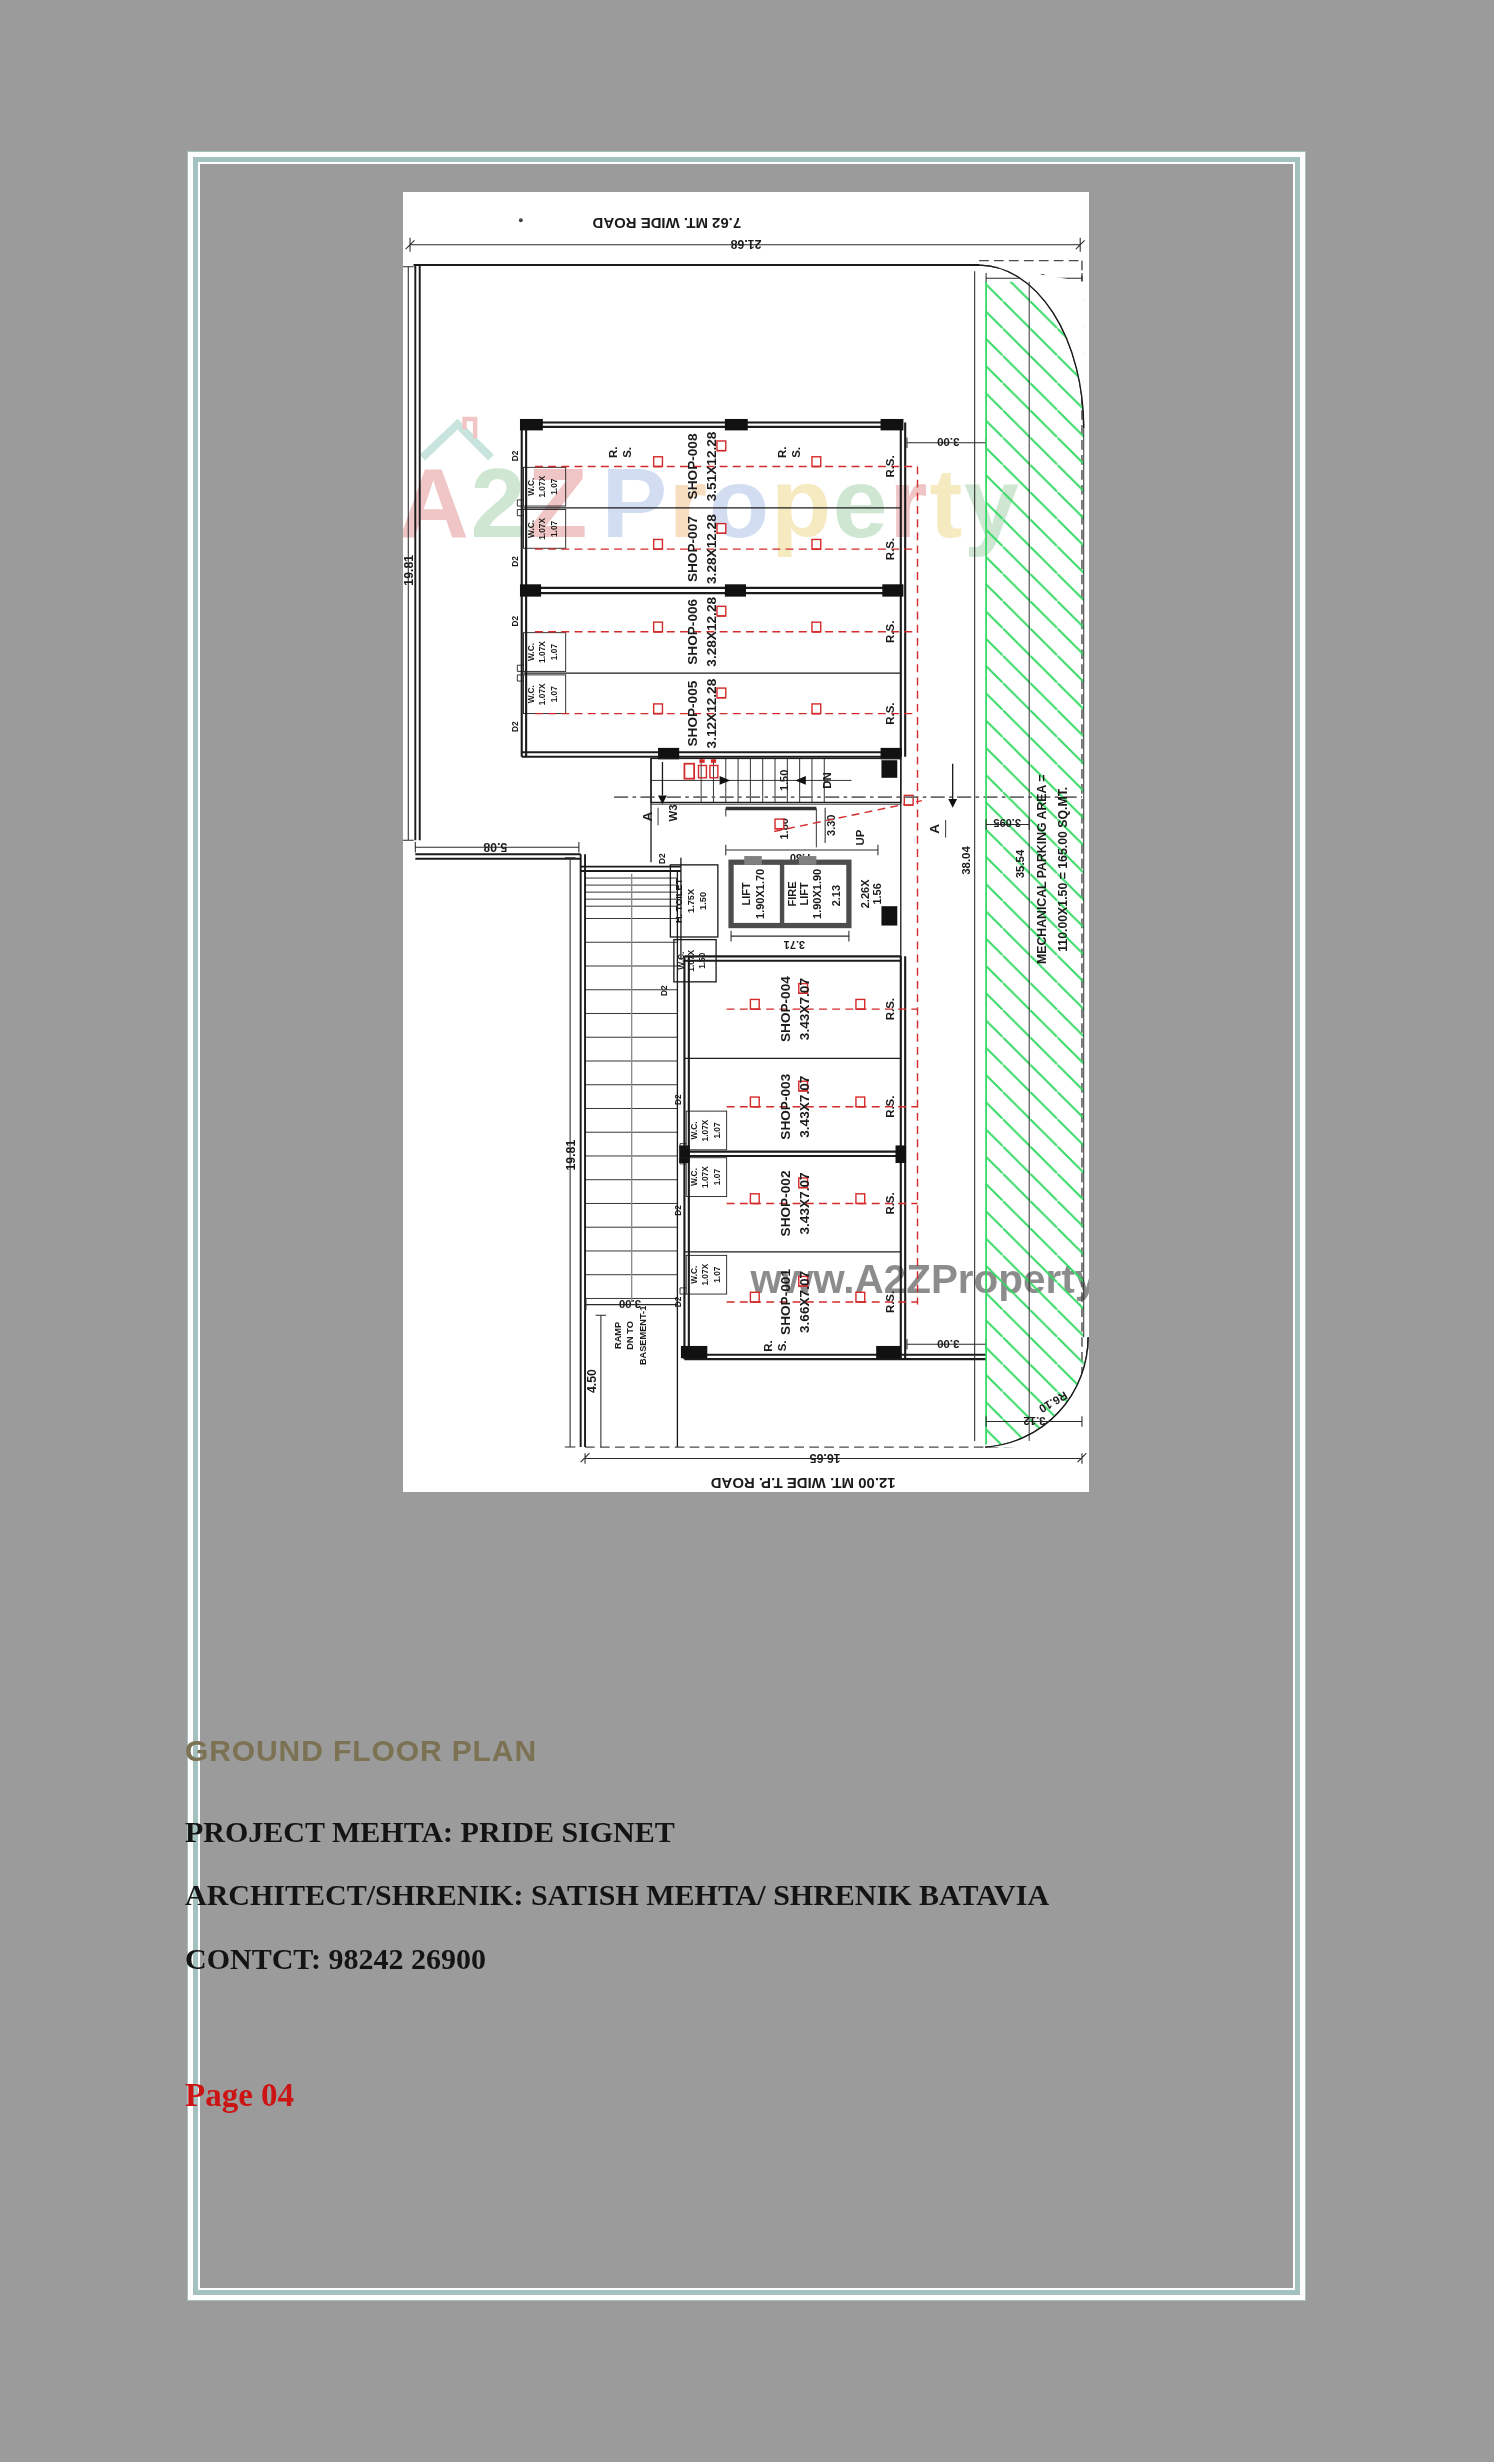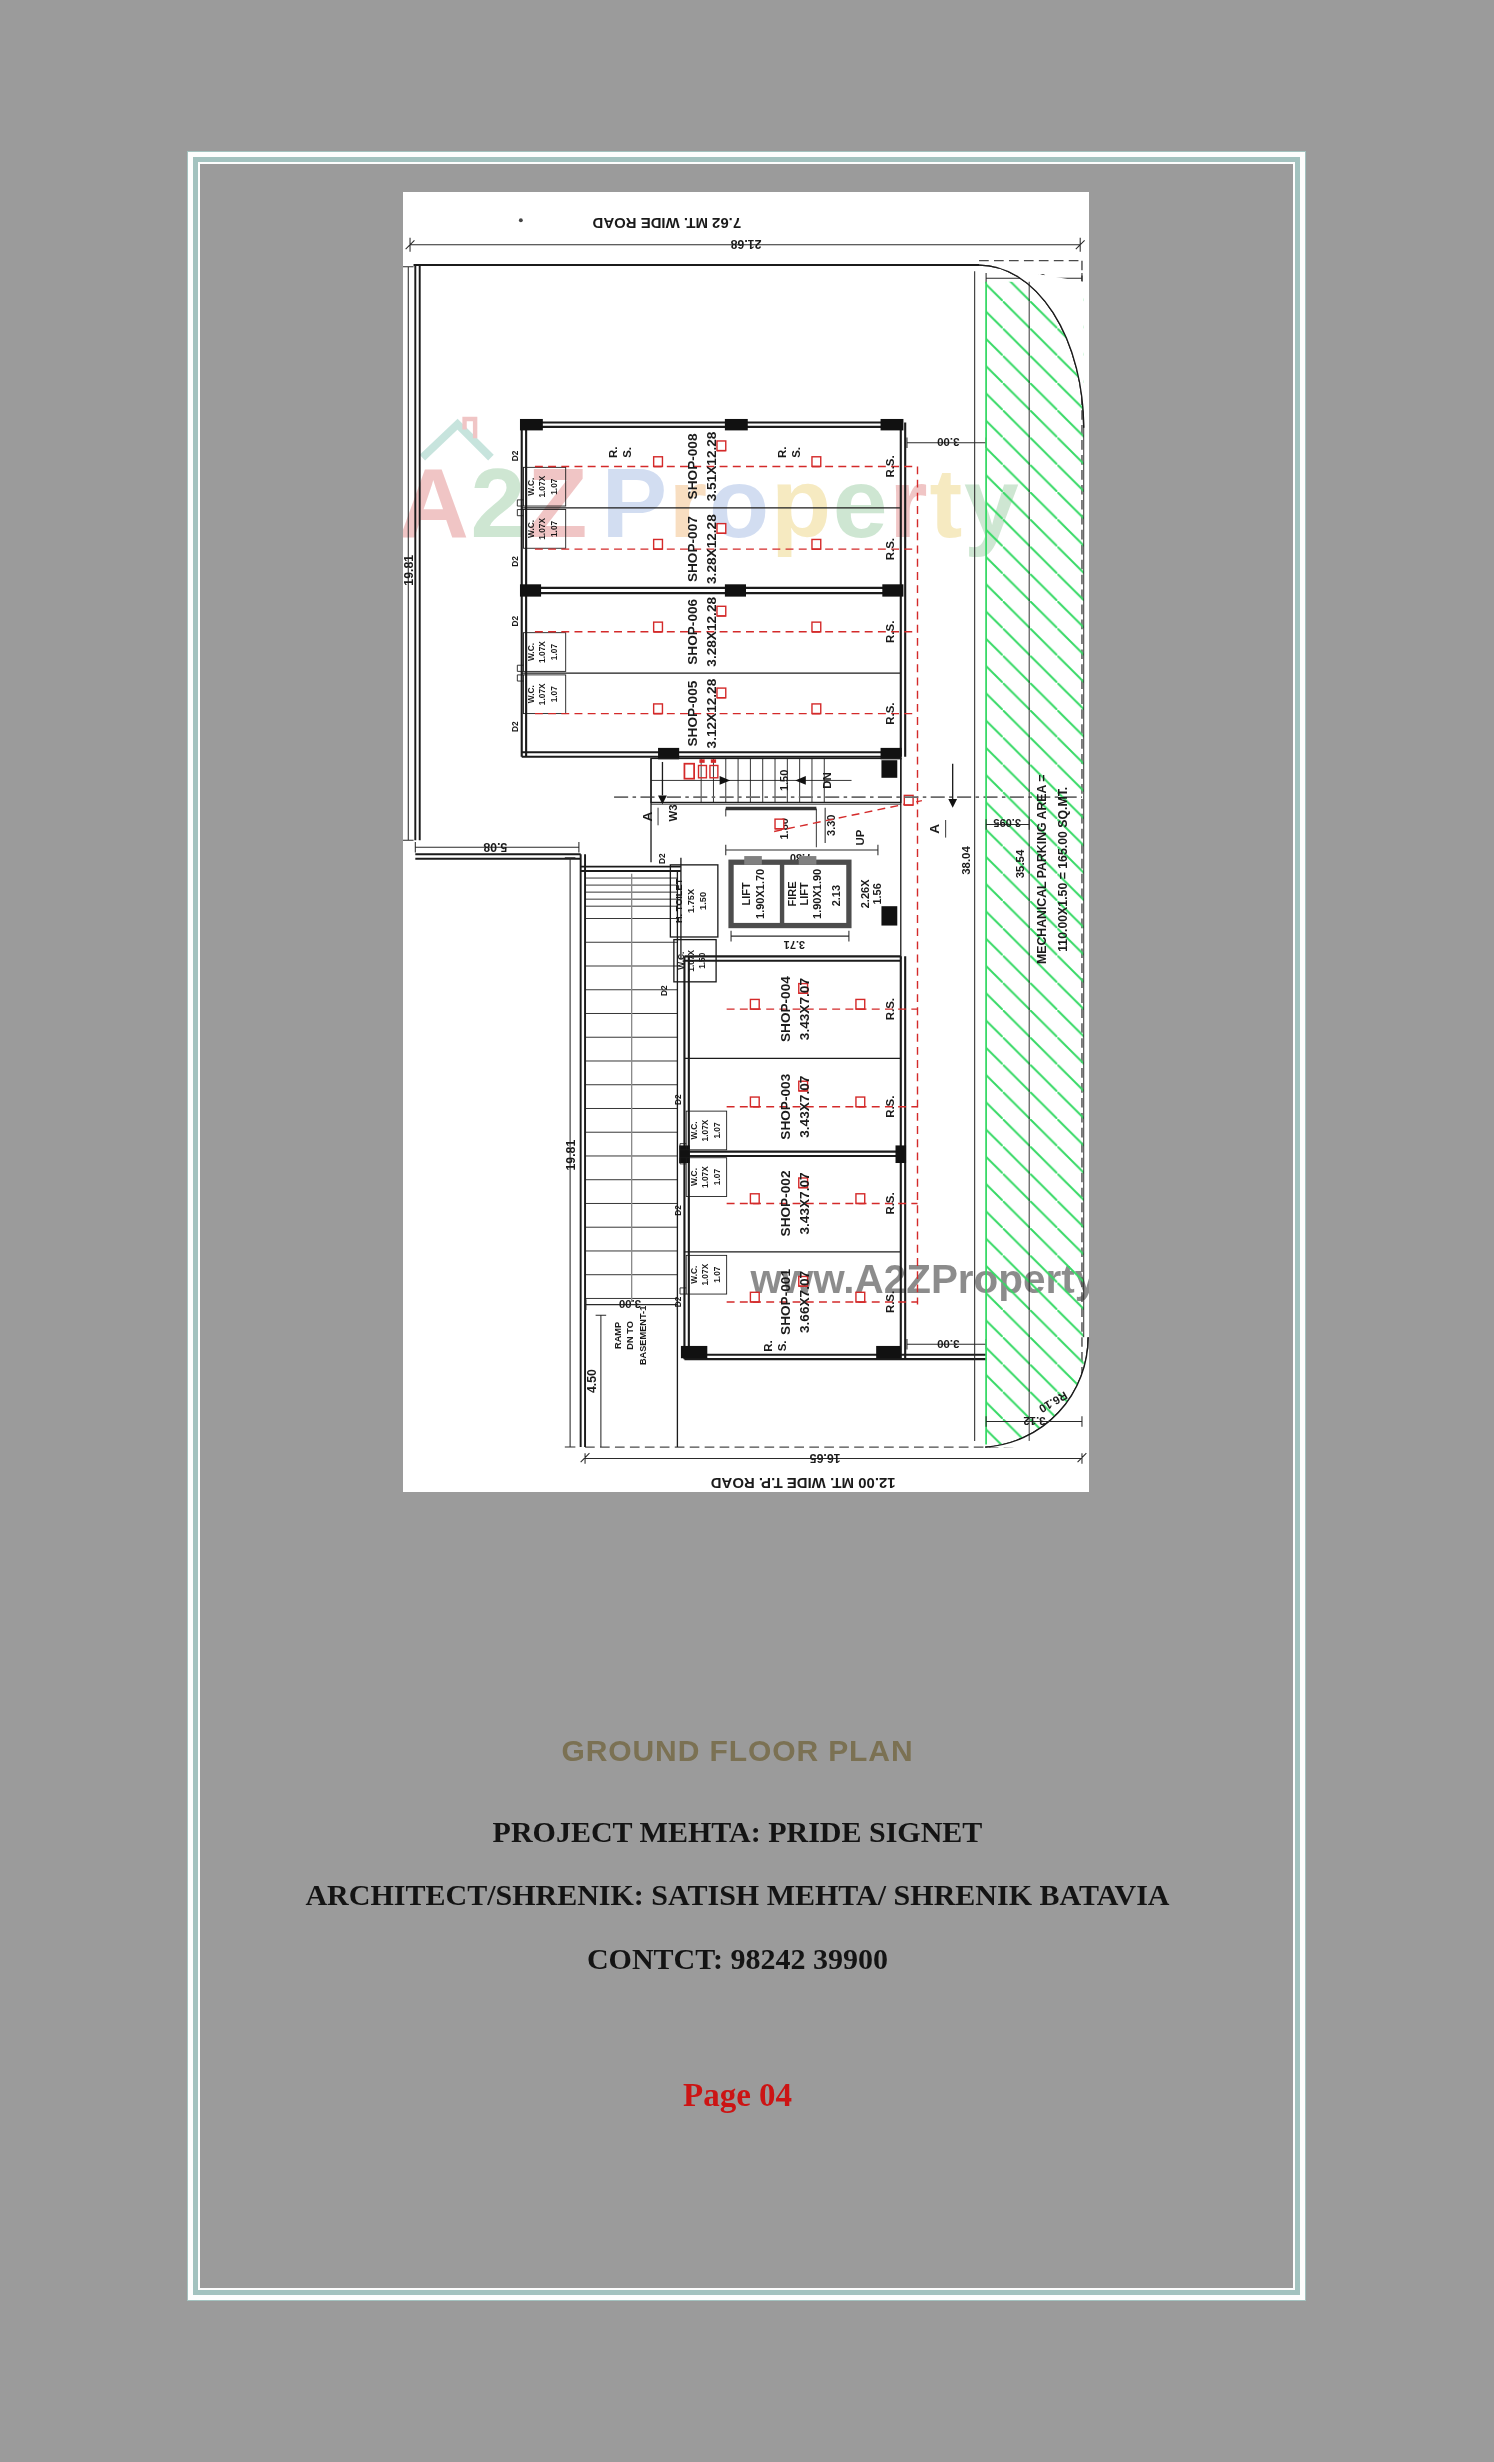--- a/index.html
+++ b/index.html
@@ -30,21 +30,21 @@
   .dim{stroke:#2a2a2a;stroke-width:1.2;fill:none;}
   .dash{stroke:#4a4a4a;stroke-width:1.6;fill:none;stroke-dasharray:11 6;}
   .cut{stroke:#6a6a6a;stroke-width:2;fill:none;stroke-dasharray:16 5 4 5;}
   .red{stroke:#d42a2a;stroke-width:1.6;fill:none;stroke-dasharray:9 6;}
   .grn{stroke:#35d964;stroke-width:2;fill:none;}
   .wall{stroke:#1b1b1b;stroke-width:2.4;fill:none;}
   .core{stroke:#4d4d4d;stroke-width:6;fill:none;}
   .blk{fill:#111;stroke:none;}
 
   
-  .tb{position:absolute;left:179px;width:1117px;text-align:center;}
+  .tb{position:absolute;left:185px;width:1117px;}
   .tb-title{top:1734px;font-size:30px;font-weight:bold;letter-spacing:0.9px;}
   .tb-serif{font-family:"Liberation Serif",serif;font-weight:bold;color:#141414;font-size:30px;}
   .tb-project{top:1815px;}
   .tb-arch{top:1878px;}
   .tb-contact{top:1942px;}
   .tb-page{top:2077px;font-size:33px;}
 </style>
 </head>
 <body>
 
@@ -413,15 +413,15 @@
     <path class="dim" d="M207,1440 H772 M207,1434 V1446 M772,1434 V1446 M202,1444 l10,-10 M767,1444 l10,-10"></path>
     <text class="s14" transform="translate(480,1435) rotate(180)" text-anchor="middle">16.65</text>
   </g>
   <text class="s17" transform="translate(455,1462) rotate(180)" text-anchor="middle">12.00 MT. WIDE T.P. ROAD</text>
 </svg>
 </div>
 
 <div class="tb tb-title" style="position:absolute;color:#7b7153;">GROUND FLOOR PLAN</div>
 <div class="tb tb-serif tb-project" style="position:absolute;">PROJECT MEHTA: PRIDE SIGNET</div>
 <div class="tb tb-serif tb-arch" style="position:absolute;">ARCHITECT/SHRENIK: SATISH MEHTA/ SHRENIK BATAVIA</div>
-<div class="tb tb-serif tb-contact" style="position:absolute;">CONTCT: 98242 39900</div>
+<div class="tb tb-serif tb-contact" style="position:absolute;">CONTCT: 98242 26900</div>
 <div class="tb tb-serif tb-page" style="position:absolute;color:#cc1414;">Page 04</div>
 
 
 </body></html>

